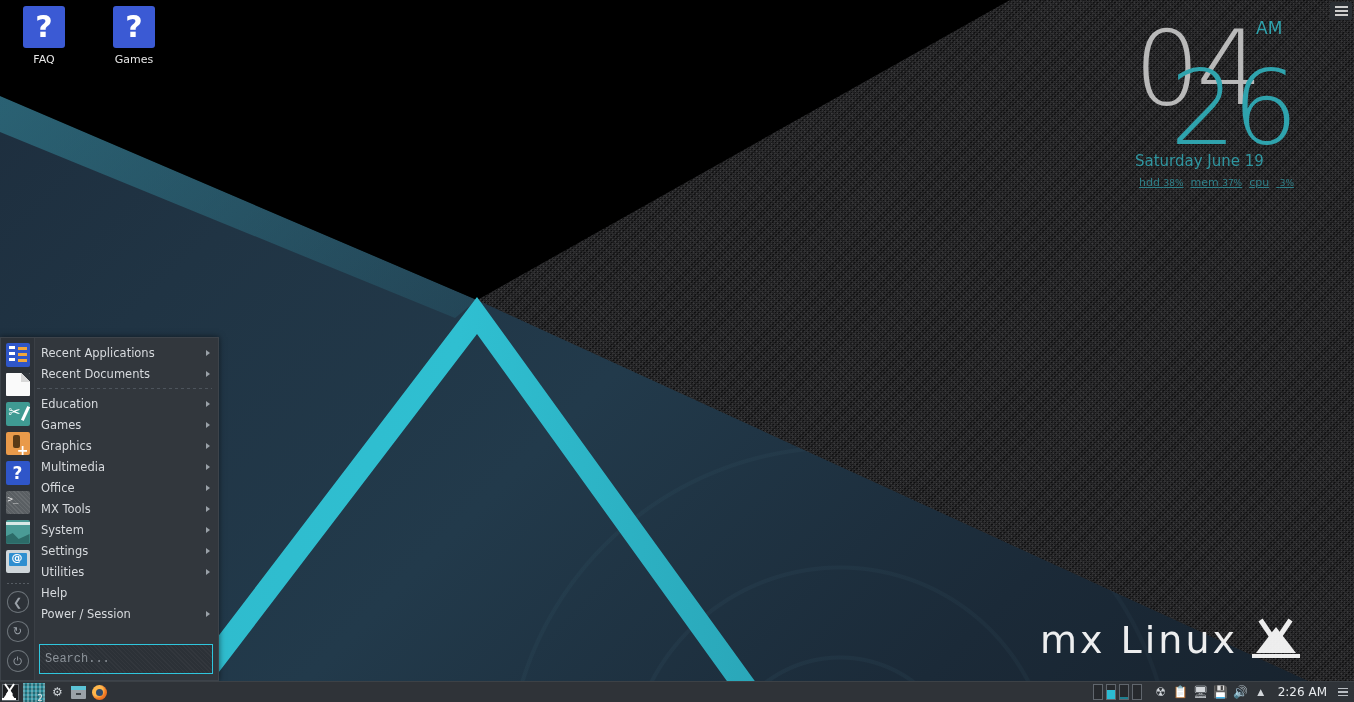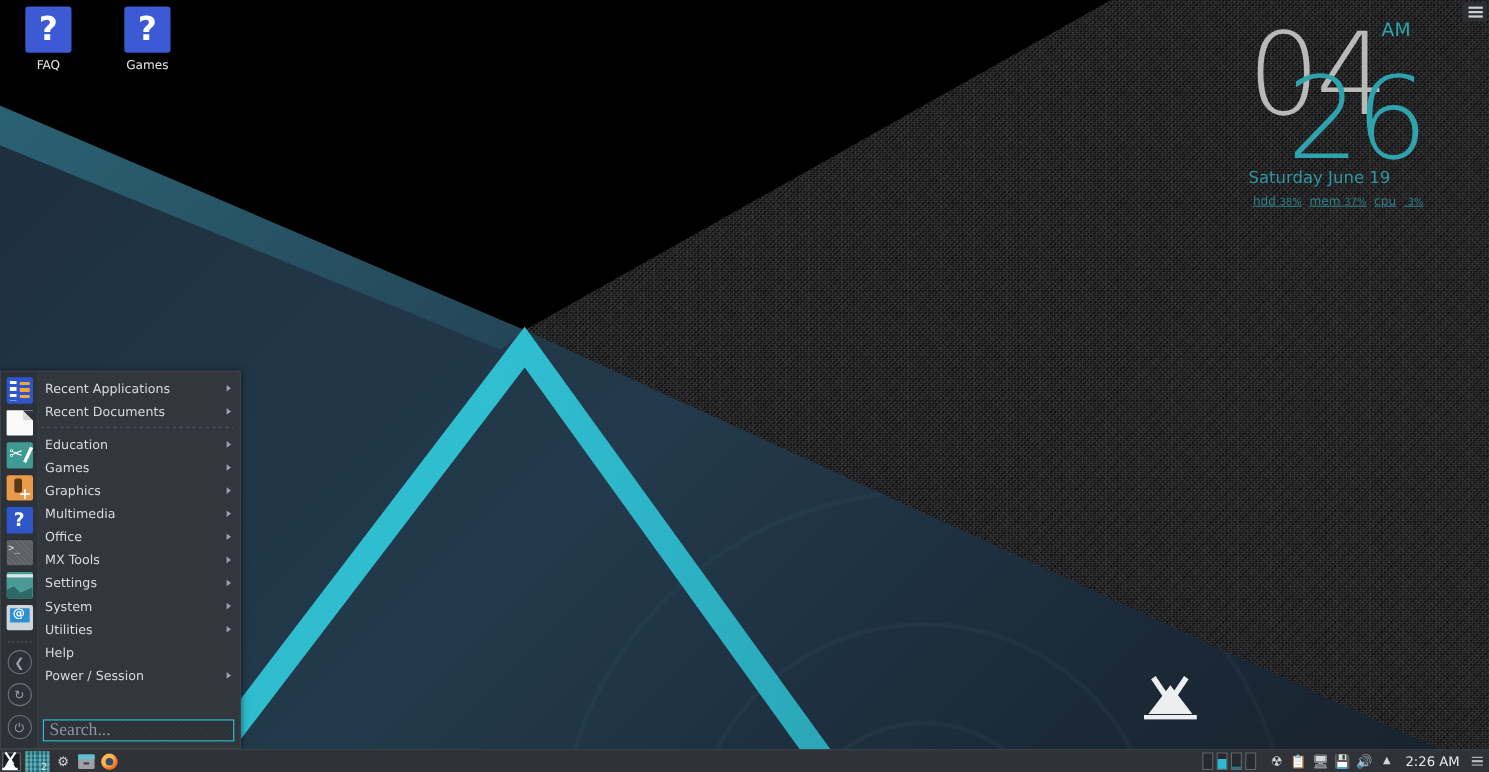--- a/index.html
+++ b/index.html
@@ -187,24 +187,24 @@
   .m-item {
     height:21px; display:flex; align-items:center;
     padding:0 8px 0 6px; color:#d7dade; white-space:nowrap;
   }
   .m-item .m-lbl { flex:1; }
   .m-arrow { width:0;height:0;border-left:4px solid #9aa1a8;border-top:3.5px solid transparent;border-bottom:3.5px solid transparent; }
   .m-sep { height:1px; margin:4px 6px 4px 2px;
     background:repeating-linear-gradient(90deg,#4d545c 0 3px,transparent 3px 6px); }
   #menu-search-wrap { padding:4px 5px 6px 4px; margin-top:auto; }
   #menu-search {
-    width:100%; height:20px; background:#2c3137;
+    width:100%; height:30px; background:#2c3137;
     background-image:repeating-linear-gradient(45deg,rgba(255,255,255,.03) 0 1px,transparent 1px 3px);
-    border:1px solid #2fc6dd; color:#8d949b; font-size:16px;
-    padding:0 5px; outline:none; font-family:Liberation Serif, serif;
+    border:1px solid #2fc6dd; color:#8d949b; font-size:12px;
+    padding:0 5px; outline:none; font-family:Liberation Mono, monospace;
   }
   #menu-search::placeholder { color:#8d949b; }
 
   
   #panel {
     position:absolute; left:0; bottom:0; width:1354px; height:21px;
     background:#2f3338; border-top:1px solid #3c4146;
     display:flex; align-items:center;
     font-size:11px; color:#dfe2e5;
   }
@@ -262,20 +262,21 @@
   <div id="wallpaper">
     <div class="wp-layer wp-noise"></div>
     <div class="wp-layer wp-blue"></div>
     <div class="wp-layer wp-arc"></div>
     <div class="wp-layer wp-black"></div>
     <div class="wp-layer wp-edge"></div>
     <div class="wp-layer wp-chevron"></div>
   </div>
 
   <div id="mx-logo">
+    <div class="mx-word">mx Linux</div>
     <div class="mx-mark">
       <div class="tri"></div>
         <div class="sl1"></div>
         <div class="sl2"></div>
         <div class="bar"></div>
     </div>
   </div>
 
   <div class="desk-icon" style="left:8px; top:6px;">
     <div class="glyph">?</div>
@@ -349,25 +350,25 @@
       </div>
       <div class="m-item">
         <span class="m-lbl">Office</span>
         <span class="m-arrow"></span>
       </div>
       <div class="m-item">
         <span class="m-lbl">MX Tools</span>
         <span class="m-arrow"></span>
       </div>
       <div class="m-item">
+        <span class="m-lbl">System</span>
+        <span class="m-arrow"></span>
+      </div>
+      <div class="m-item">
         <span class="m-lbl">Settings</span>
-        <span class="m-arrow"></span>
-      </div>
-      <div class="m-item">
-        <span class="m-lbl">System</span>
         <span class="m-arrow"></span>
       </div>
       <div class="m-item">
         <span class="m-lbl">Utilities</span>
         <span class="m-arrow"></span>
       </div>
       <div class="m-item">
         <span class="m-lbl">Help</span>
       </div>
       <div class="m-item">

